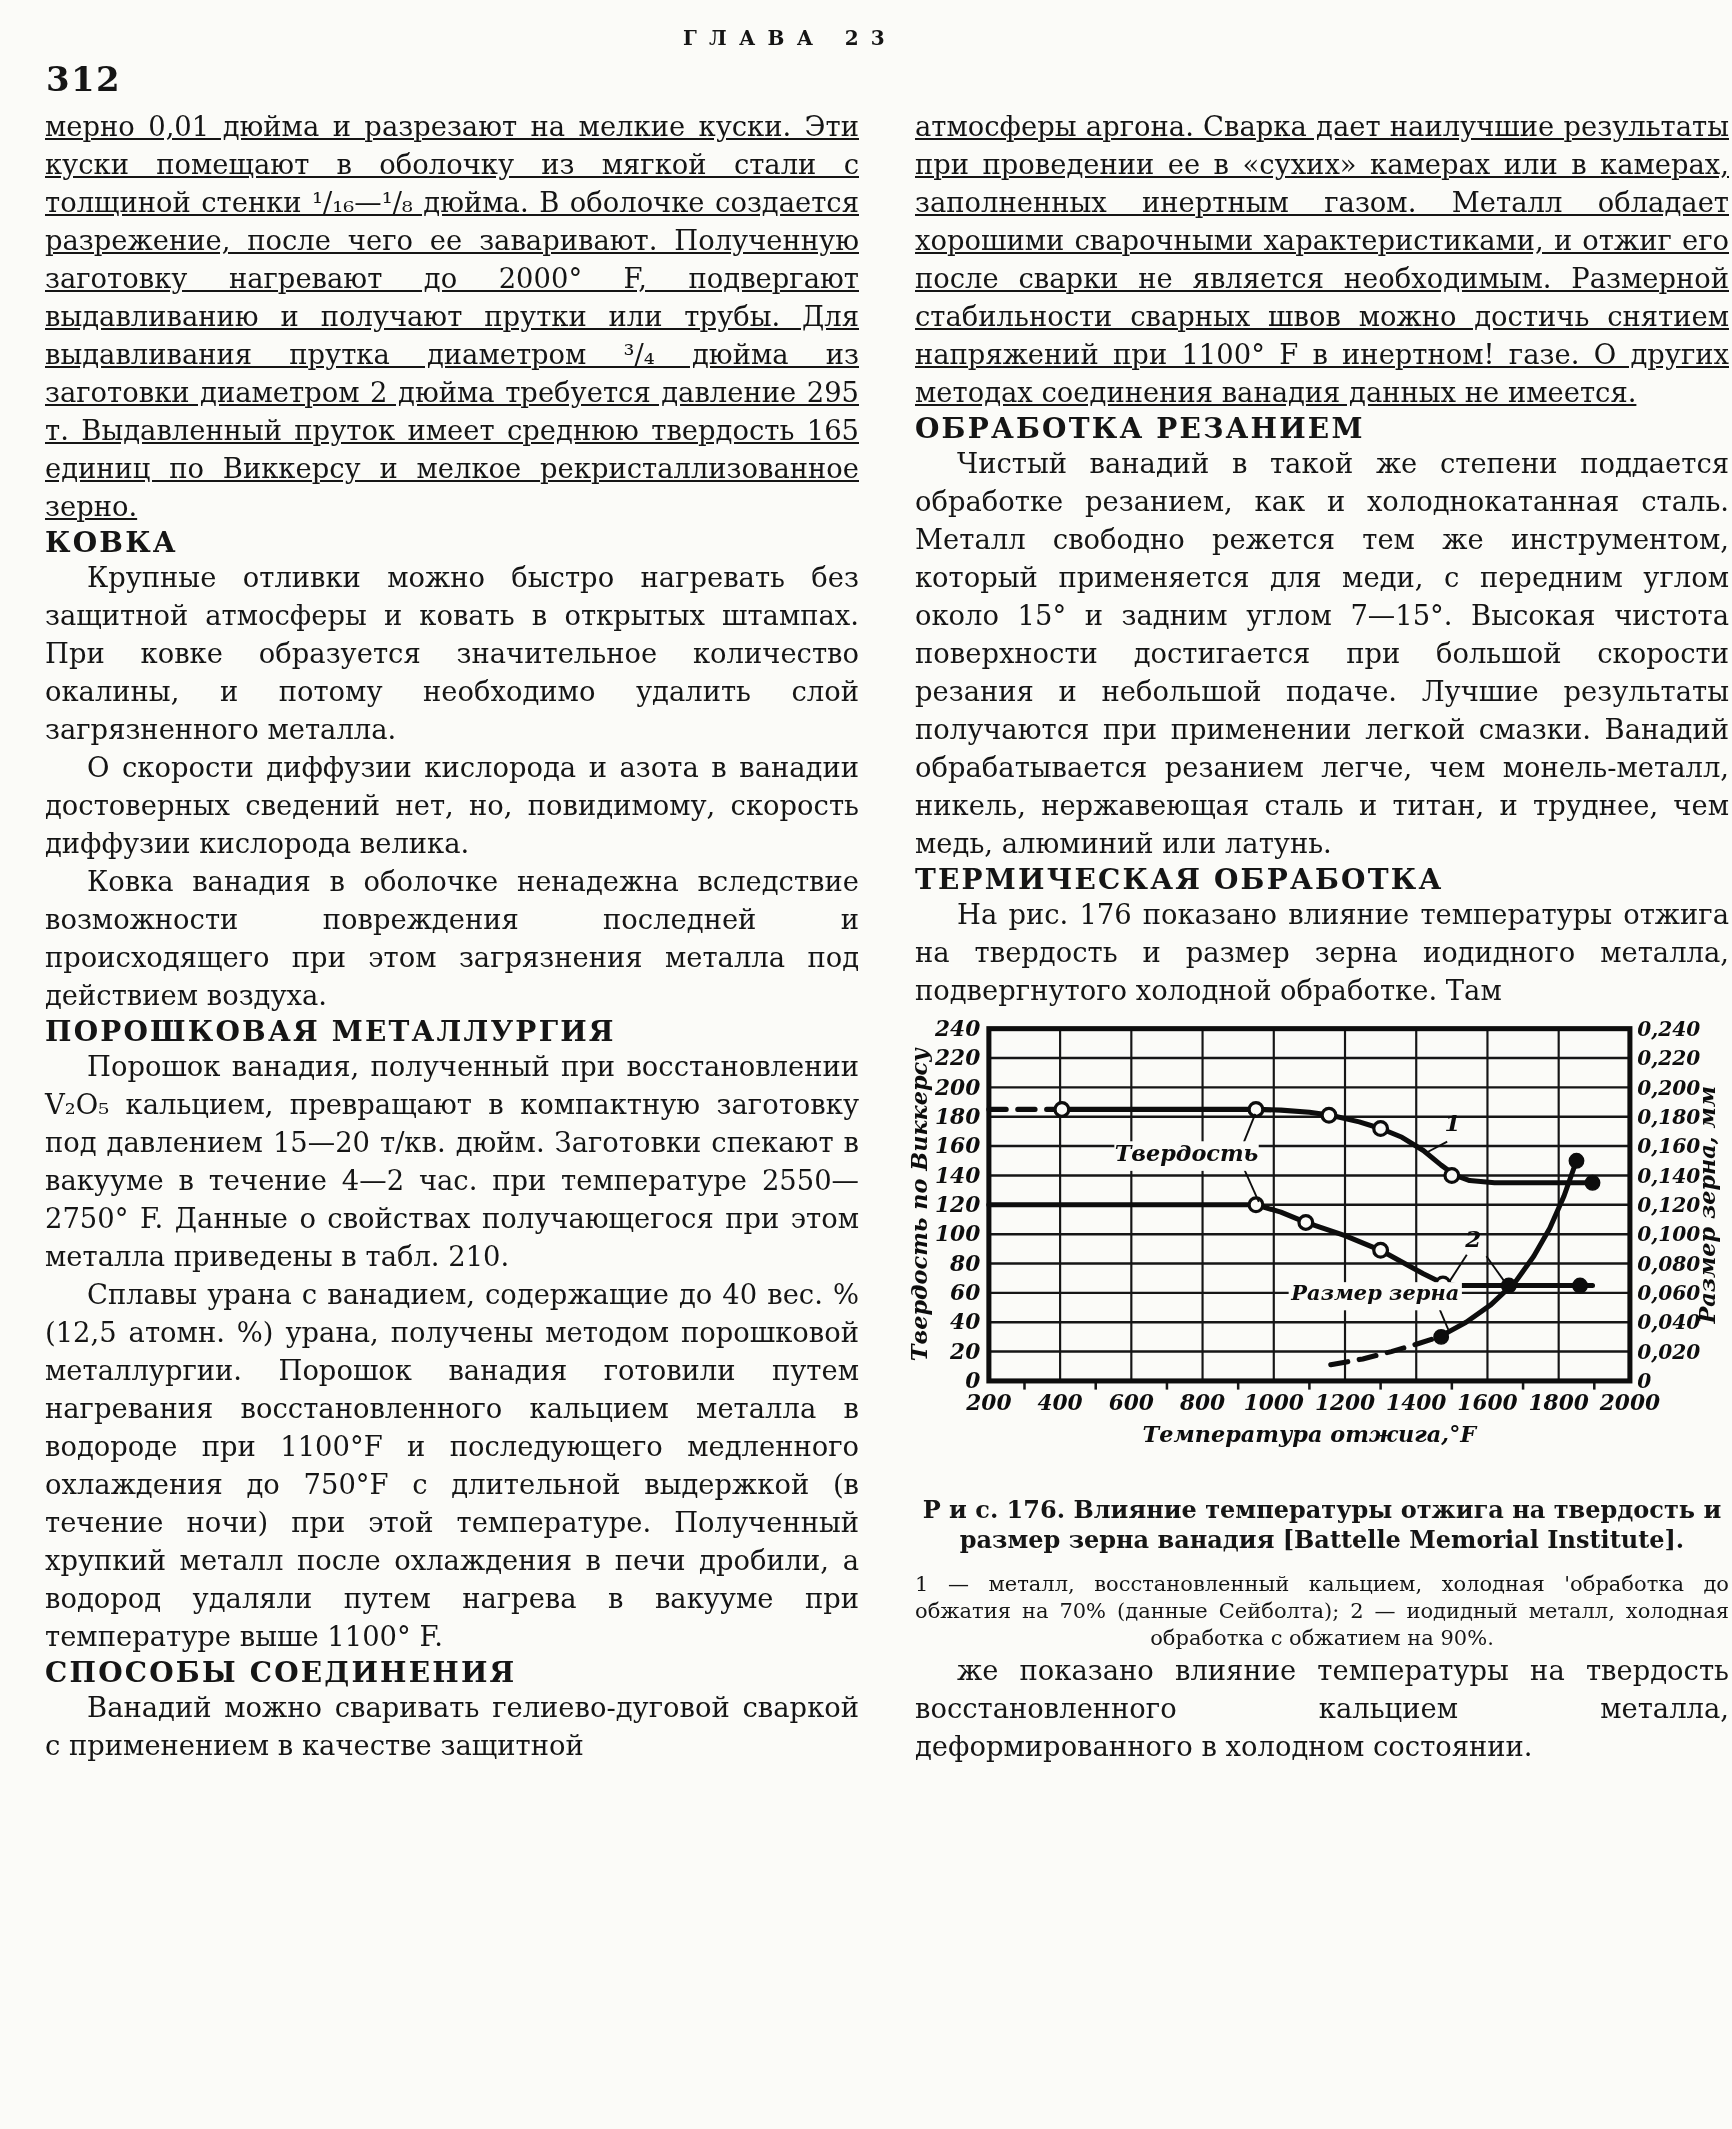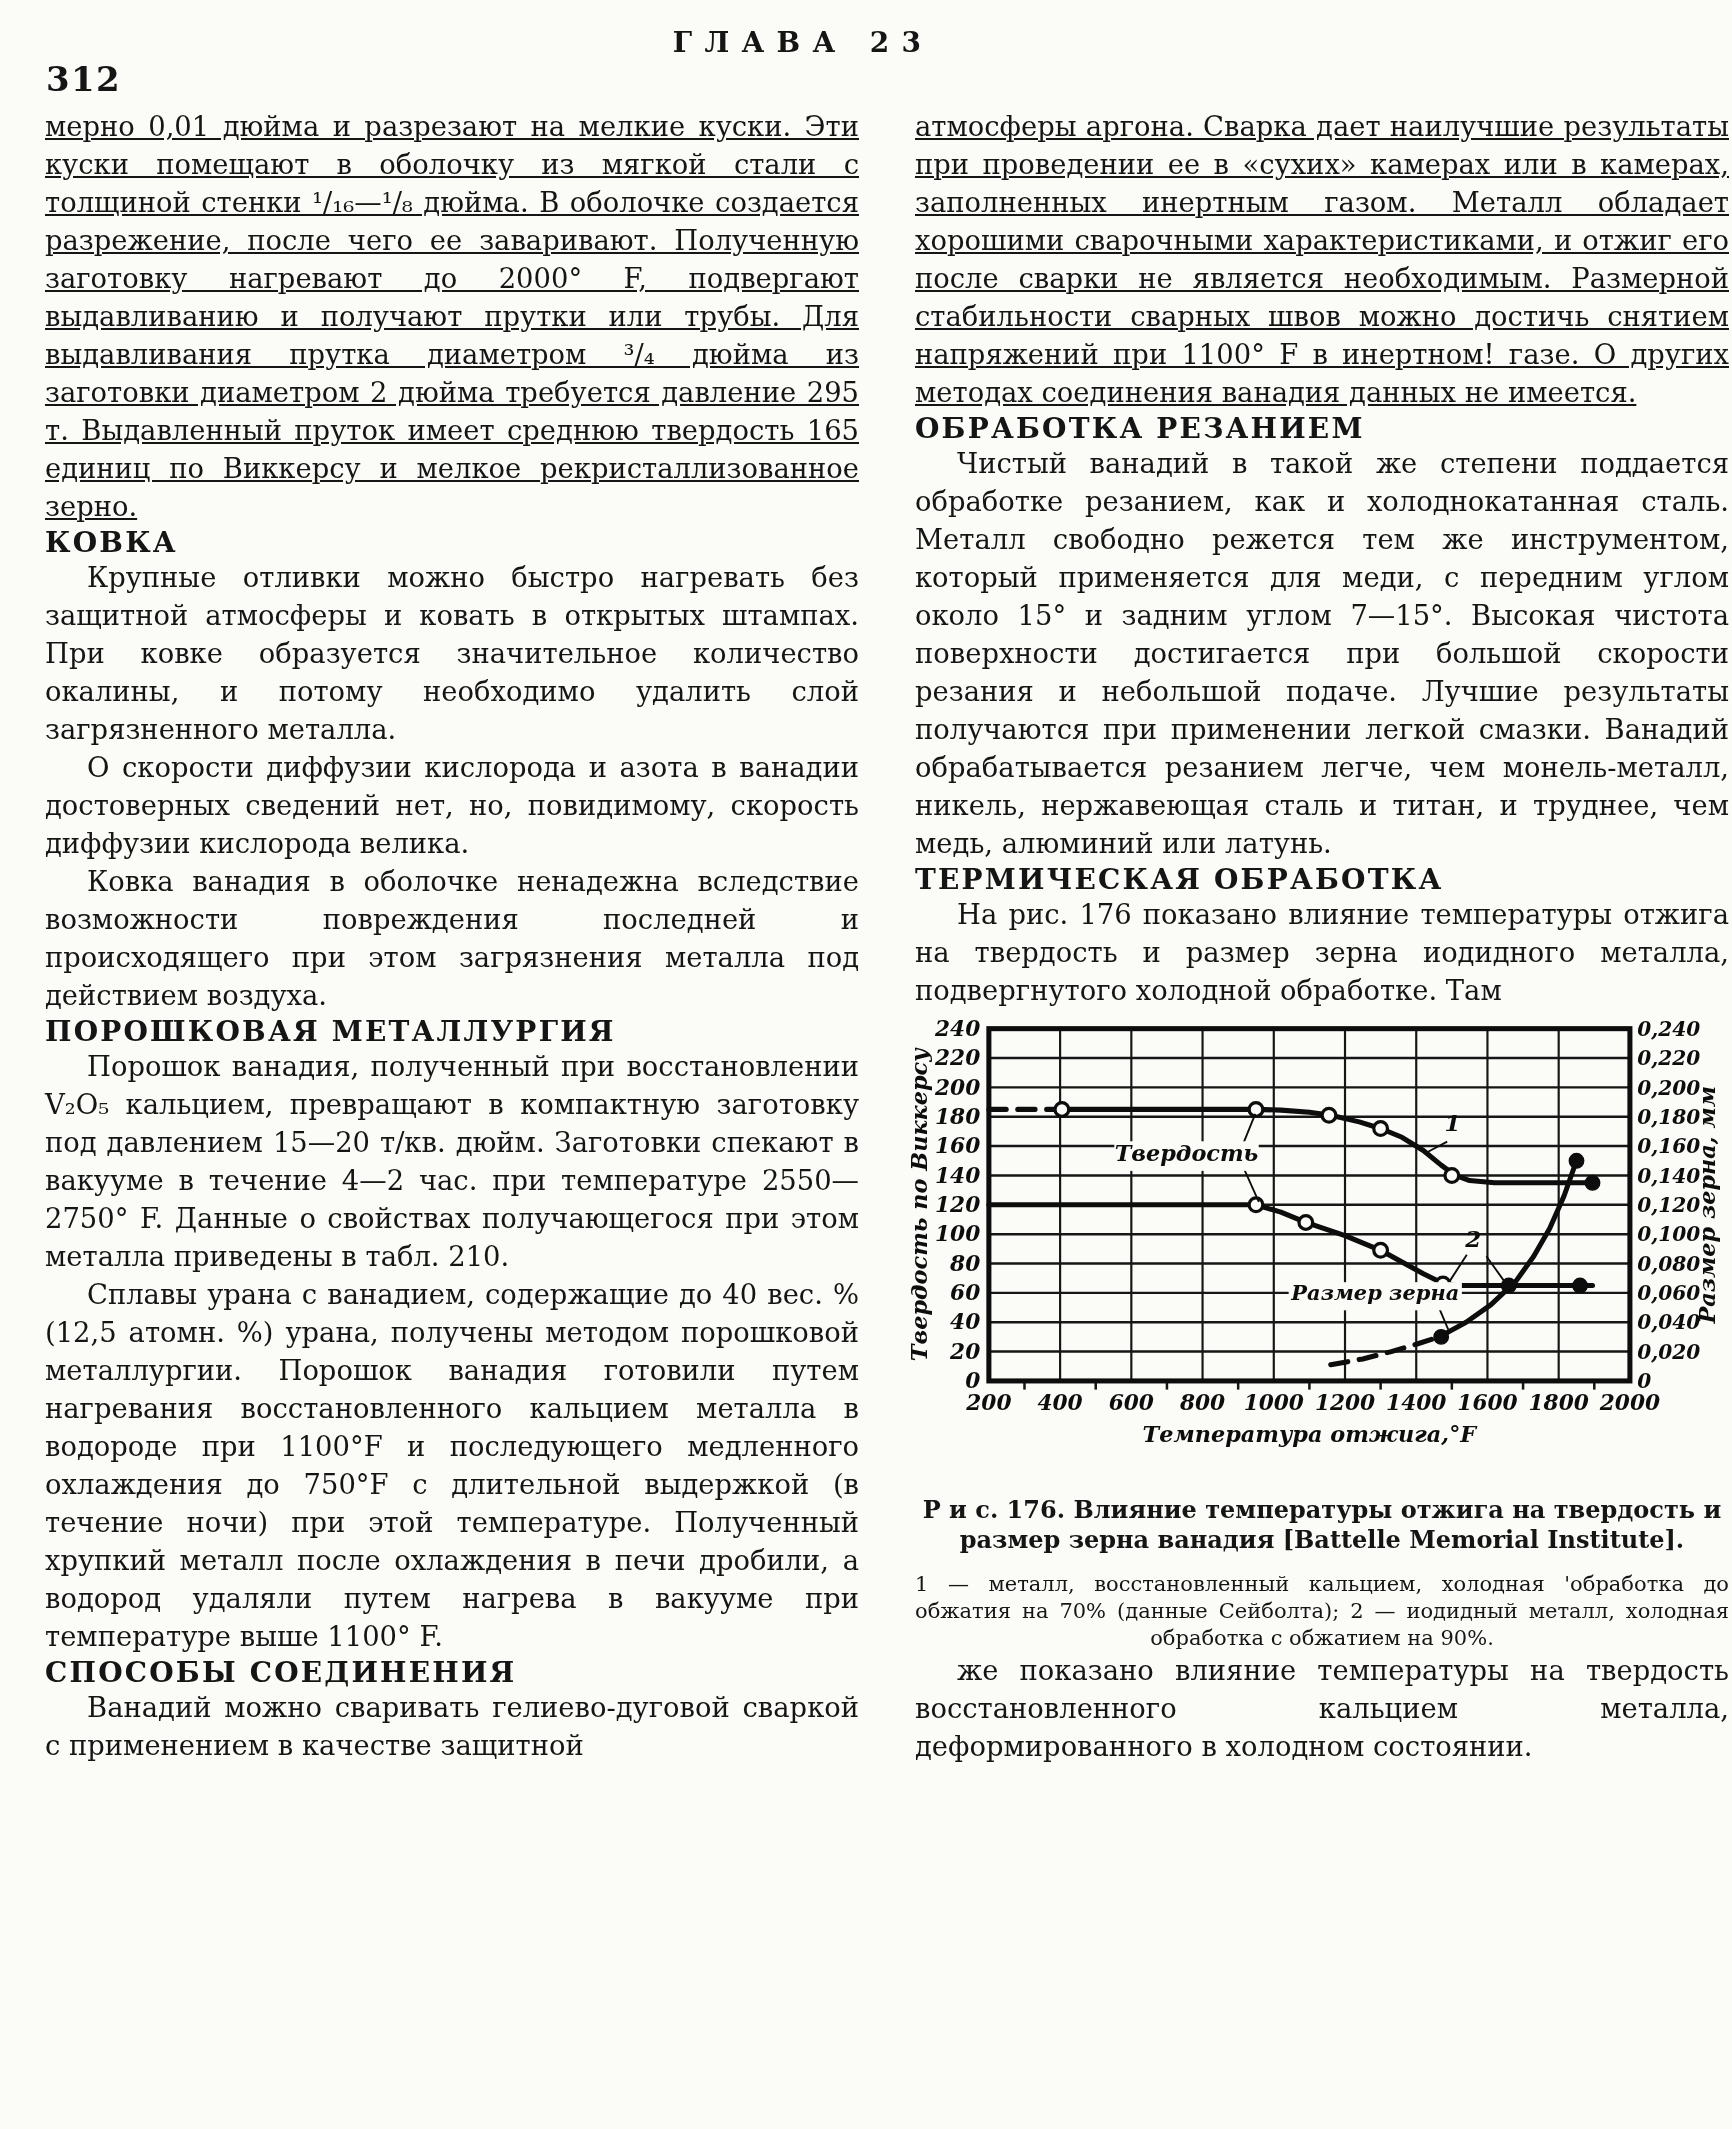--- a/index.html
+++ b/index.html
@@ -3,21 +3,21 @@
 <meta charset="utf-8">
 <style>
   html,body{margin:0;padding:0;overflow:hidden;}
   body{
     width:1732px;height:2129px;position:relative;
     background:#fbfbf8;color:#151515;
     font-family:"DejaVu Serif","Liberation Serif",serif;
   }
   .pageno{position:absolute;left:46px;top:19px;font-size:34px;font-weight:bold;letter-spacing:1.4px;margin-top:40px;}
   .runhead{position:absolute;left:0;top:26px;width:1580px;text-align:center;
-    font-size:28px;font-weight:bold;letter-spacing:12.3px;padding-left:13px;}
+    font-size:20px;font-weight:bold;letter-spacing:12.3px;}
   .col{position:absolute;top:108px;width:814px;}
   .col-left{left:45px;}
   .col-right{left:915px;}
   p.body{font-size:27.4px;line-height:38px;text-align:justify;margin:0;text-indent:42px;font-weight:500;}
   p.cont{text-indent:0;text-decoration:underline;}
   h3.sec{font-size:28px;font-weight:bold;text-align:left;letter-spacing:2.2px;margin:0;}
   .h-forge{margin:30px 0 27.4px 0;}
   .h-powder{margin:58px 0 30px 0;}
   .h-join{margin:38px 0 33px 0;}
   .h-machine{margin:33px 0 33px 0;}

